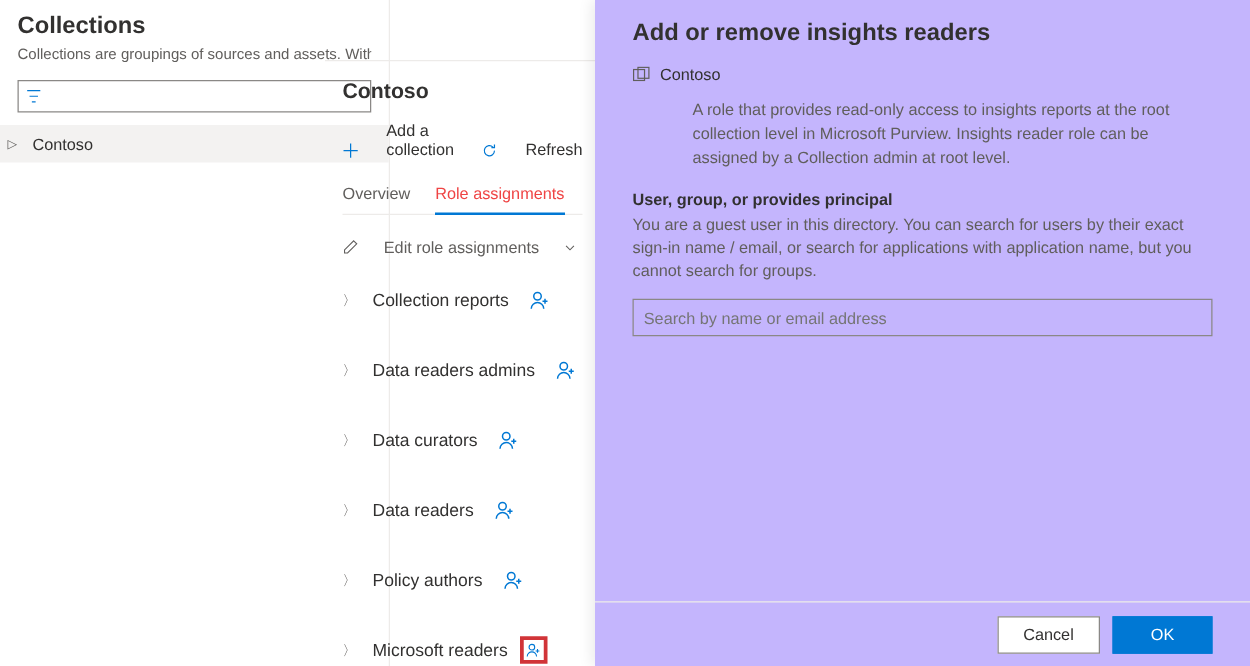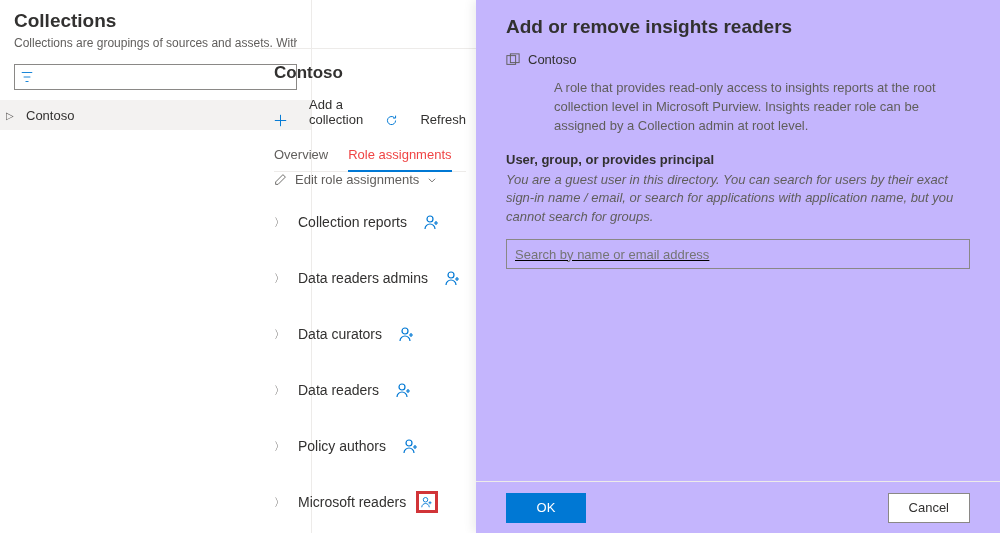--- a/index.html
+++ b/index.html
@@ -99,37 +99,38 @@
       font-size: 13px;
       color: #323130;
       cursor: pointer;
     }
     .cmd .icon { color: #0078d4; }
 
     .tabs {
       display: flex;
       gap: 20px;
       border-bottom: 1px solid #edebe9;
+      margin-bottom: 18px;
     }
     .tab {
       font-size: 13px;
       color: #605e5c;
       padding-bottom: 8px;
       cursor: pointer;
     }
     .tab.active {
       color: #ef4444;
       border-bottom: 2px solid #0078d4;
       margin-bottom: -1px;
     }
 
     .edit-dropdown {
       display: flex;
       align-items: center;
-      gap: 8px;
+      gap: 20px;
       color: #605e5c;
       font-size: 13px;
       margin-bottom: 24px;
       cursor: pointer;
     }
 
     .role-list { }
     .role-row {
       display: flex;
       align-items: center;
@@ -198,36 +199,34 @@
       font-size: 13px;
       font-weight: 600;
       color: #323130;
       margin-bottom: 4px;
     }
     .section-sub {
       font-size: 13px;
       color: #605e5c;
       line-height: 1.45;
       margin-bottom: 12px;
-      font-style: italic;
     }
     .search-box {
       border: 1px solid #8a8886;
       height: 30px;
       padding: 0 8px;
       display: flex;
       align-items: center;
     }
     .search-box input {
       border: none;
       outline: none;
       font-size: 13px;
       flex: 1;
       background: transparent;
-      text-decoration: underline;
     }
 
     .panel-footer {
       position: absolute;
       left: 0; right: 0; bottom: 0;
       height: 52px;
       border-top: 1px solid #edebe9;
       display: flex;
       align-items: center;
       padding: 0 30px;
@@ -407,16 +406,16 @@
   <div class="panel-desc">A role that provides read-only access to insights reports at the root collection level in Microsoft Purview. Insights reader role can be assigned by a Collection admin at root level.</div>
 
   <div class="section-head">User, group, or provides principal</div>
   <div class="section-sub">You are a guest user in this directory. You can search for users by their exact sign-in name / email, or search for applications with application name, but you cannot search for groups.</div>
 
   <div class="search-box">
     <input type="text" placeholder="Search by name or email address" style="">
   </div>
 
   <div class="panel-footer">
+    <button class="btn btn-secondary">Cancel</button>
     <button class="btn btn-primary">OK</button>
-    <button class="btn btn-secondary">Cancel</button>
   </div>
 </div>
 
 </body></html>

